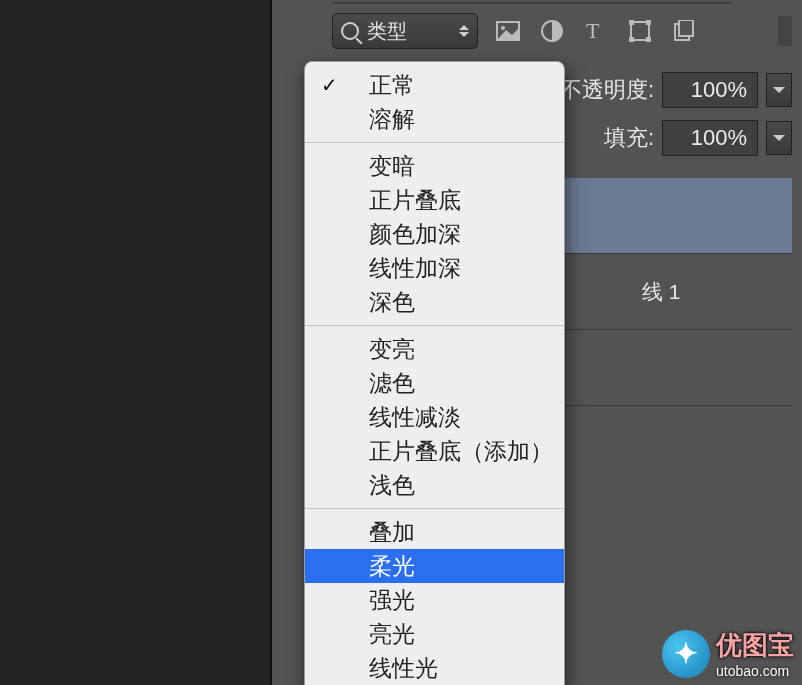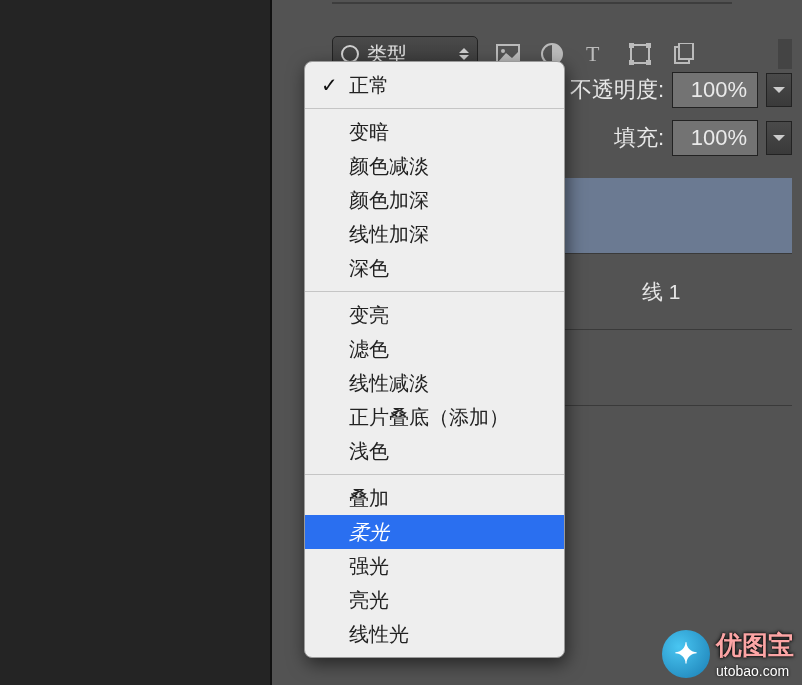--- a/index.html
+++ b/index.html
@@ -32,21 +32,21 @@
     background: #535353;
   }
   .tabs-underline {
     position: absolute;
     top: 2px; left: 60px;
     width: 400px;
     border-bottom: 2px solid #3d3d3d;
   }
   .filter-row {
     position: absolute;
-    top: 34px; left: 60px;
+    top: 11px; left: 60px;
     width: 460px; height: 40px;
     display: flex;
     align-items: center;
     gap: 16px;
   }
   .type-select {
     background: linear-gradient(#4a4a4a,#3a3a3a);
     border: 1px solid #222;
     border-radius: 5px;
     height: 36px;
@@ -105,26 +105,26 @@
     gap: 8px;
   }
   .row-opacity { top: 72px; }
   .row-fill { top: 120px; }
   .row-label {
     color: #e8e8e8;
     font-size: 22px;
     margin-left: 40px;
   }
   .pct-box {
-    background: #737373;
+    background: #404040;
     border: 1px solid #222;
     color: #eaeaea;
     font-size: 22px;
     padding: 4px 10px;
-    width: 86px;
+    width: 96px;
     text-align: right;
   }
   .dd-btn {
     width: 26px; height: 34px;
     background: linear-gradient(#4a4a4a,#3a3a3a);
     border: 1px solid #222;
     display: flex; align-items: center; justify-content: center;
   }
   .dd-btn::after {
     content:"";
@@ -157,36 +157,35 @@
     background: #eeeeee;
     border: 1px solid #9a9a9a;
     border-radius: 8px;
     box-shadow: 2px 6px 18px rgba(0,0,0,0.55);
     padding: 6px 0;
   }
   .menu-item {
     height: 34px;
     display: flex;
     align-items: center;
-    font-size: 20px;
+    font-size: 23px;
     color: #222;
-    padding-left: 44px;
+    padding-left: 64px;
     position: relative;
   }
   .menu-item.checked::before {
     content: "✓";
     position: absolute;
     left: 16px;
     font-size: 20px;
     color: #111;
   }
   .menu-item.hl {
     background: #2a6ff0;
     color: #fff;
-    font-style: italic;
   }
   .menu-sep {
     height: 1px;
     background: #c5c5c5;
     margin: 6px 0;
   }
   .watermark {
     position: absolute;
     right: 8px; bottom: 6px;
     display: flex; align-items: center; gap: 6px;
@@ -279,23 +278,24 @@
     </div>
     <div class="layer-row">
       <span>线 1</span>
     </div>
     <div class="layer-row"></div>
   </div>
 </div>
 
 <div class="menu">
     <div class="menu-item checked">正常</div>
+    <div class="menu-item">溶解</div>
     <div class="menu-sep"></div>
     <div class="menu-item">变暗</div>
-    <div class="menu-item">颜色减淡</div>
+    <div class="menu-item">正片叠底</div>
     <div class="menu-item">颜色加深</div>
     <div class="menu-item">线性加深</div>
     <div class="menu-item">深色</div>
     <div class="menu-sep"></div>
     <div class="menu-item">变亮</div>
     <div class="menu-item">滤色</div>
     <div class="menu-item">线性减淡</div>
     <div class="menu-item">正片叠底（添加）</div>
     <div class="menu-item">浅色</div>
     <div class="menu-sep"></div>

